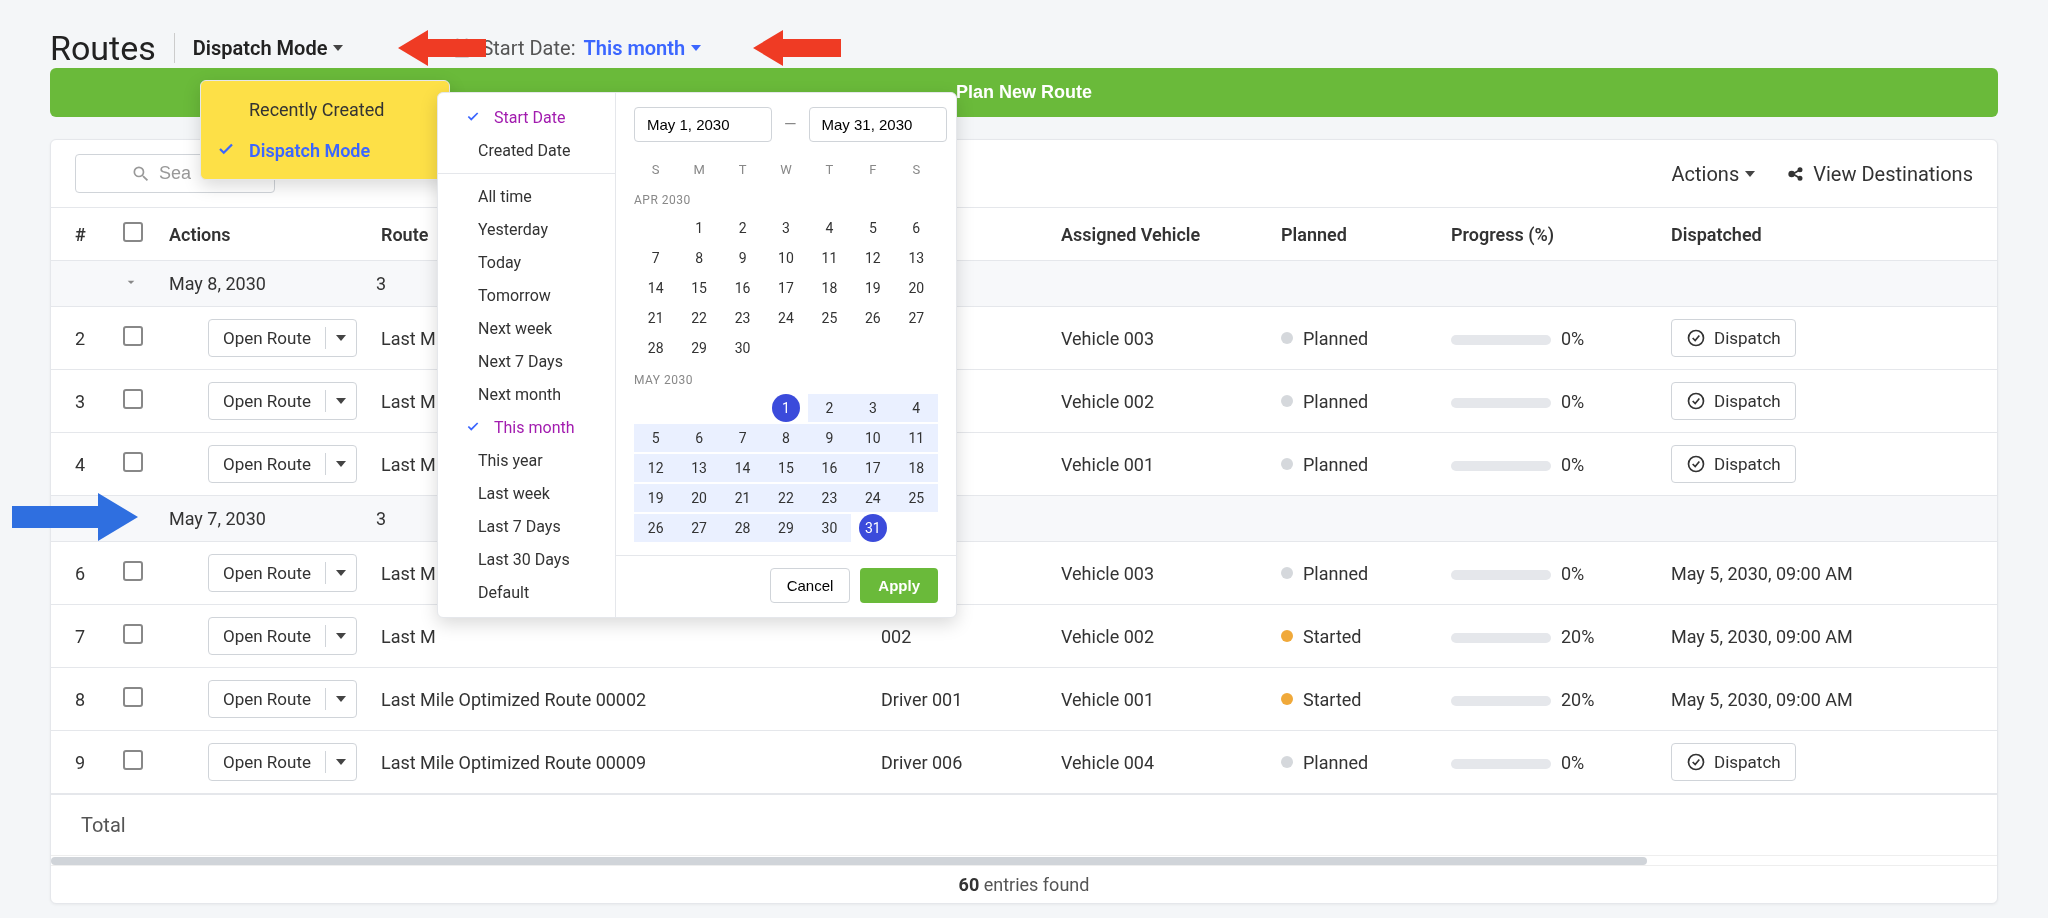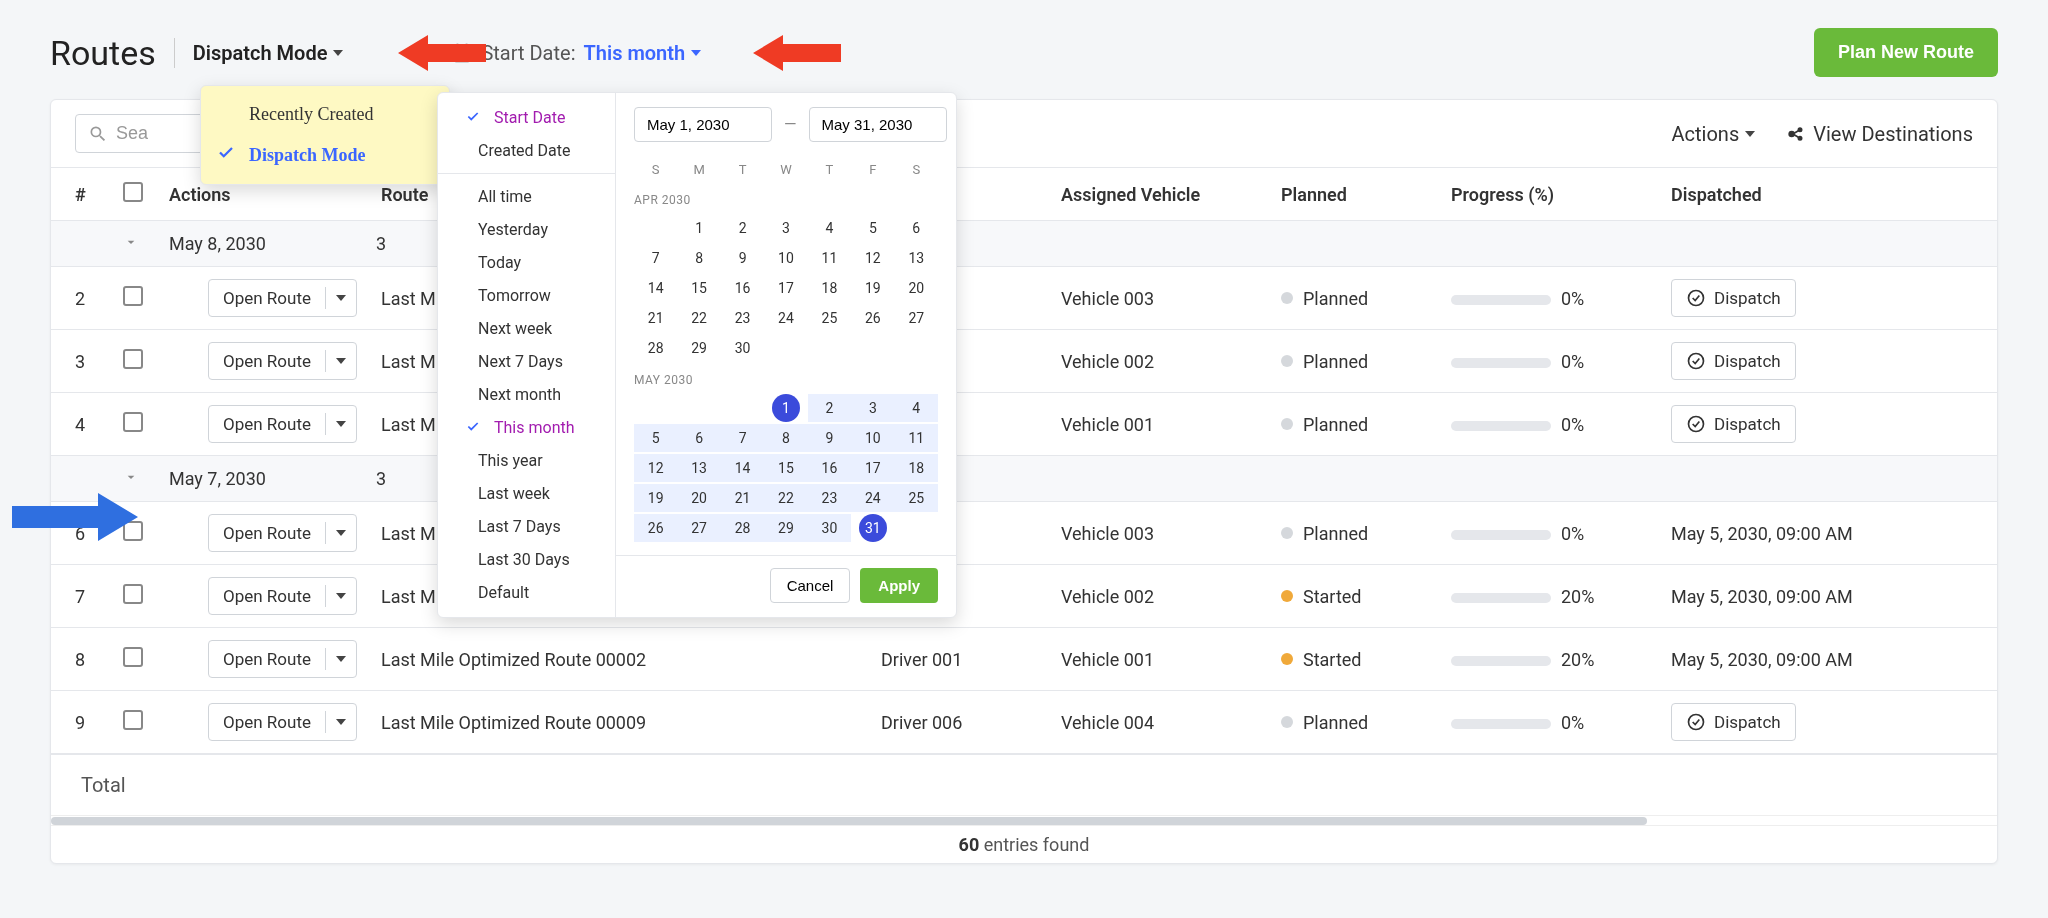--- a/index.html
+++ b/index.html
@@ -1,39 +1,39 @@
 <!DOCTYPE html>
 <html><head>
 <meta charset="utf-8">
 <style>
   * { box-sizing: border-box; margin: 0; padding: 0; }
   body { font-family: -apple-system, BlinkMacSystemFont, "Segoe UI", Roboto, "Helvetica Neue", sans-serif; background: #f4f6f8; color: #333; width: 2048px; height: 918px; overflow: hidden; position: relative; }
 
   .container { padding: 28px 50px; }
 
   
-  .header-row { display: flex; align-items: center; justify-content: space-between; margin-bottom: 22px; }
+  .header-row { display: flex; justify-content: space-between; margin-bottom: 22px; flex-direction: column; }
   .header-left { display: flex; align-items: center; gap: 18px; position: relative; }
   .page-title { font-size: 34px; font-weight: 400; color: #222; }
   .divider { width: 1px; height: 30px; background: #ccc; }
   .mode-select { font-size: 20px; font-weight: 600; color: #222; cursor: pointer; display: flex; align-items: center; gap: 6px; }
   .caret-down { width: 0; height: 0; border-left: 5px solid transparent; border-right: 5px solid transparent; border-top: 6px solid #444; }
 
   .date-filter { display: flex; align-items: center; gap: 8px; font-size: 20px; color: #555; margin-left: 90px; position: relative; }
   .date-filter .value { color: #3b66ff; font-weight: 600; display: flex; align-items: center; gap: 6px; }
   .caret-blue { width: 0; height: 0; border-left: 5px solid transparent; border-right: 5px solid transparent; border-top: 6px solid #3b66ff; }
   .calendar-icon { width: 22px; height: 22px; }
 
   .plan-btn { background: #6aba3a; color: #fff; font-weight: 600; font-size: 18px; padding: 14px 24px; border: none; border-radius: 6px; cursor: pointer; }
 
   
   .card { background: #fff; border-radius: 6px; border: 1px solid #e5e7eb; box-shadow: 0 1px 3px rgba(0,0,0,0.05); }
   .toolbar { display: flex; align-items: center; justify-content: space-between; padding: 14px 24px; border-bottom: 1px solid #e5e7eb; position: relative; }
   .toolbar-left { display: flex; align-items: center; gap: 14px; }
-  .search-box { display: flex; align-items: center; border: 1px solid #d0d4d9; border-radius: 4px; padding: 8px 12px; min-width: 200px; gap: 8px; color: #999; }
+  .search-box { display: flex; align-items: center; border: 1px solid #d0d4d9; border-radius: 4px; padding: 8px 12px; min-width: 200px; gap: 8px; color: #999; justify-content: center; }
   .search-input { border: none; outline: none; font-size: 18px; color: #333; width: 60px; }
   .search-input::placeholder { color: #999; }
   .toolbar-right { display: flex; align-items: center; gap: 30px; }
   .actions-btn { display: flex; align-items: center; gap: 6px; font-size: 20px; color: #333; cursor: pointer; }
   .view-dest { display: flex; align-items: center; gap: 8px; font-size: 20px; color: #333; cursor: pointer; }
 
   
   .table-wrap { overflow: auto; max-height: 600px; position: relative; }
   table { width: 100%; border-collapse: collapse; font-size: 18px; }
   thead th { text-align: left; font-weight: 600; color: #333; padding: 14px 12px; border-bottom: 1px solid #e5e7eb; background: #fff; white-space: nowrap; }
@@ -58,21 +58,21 @@
   .dispatch-btn svg { width: 20px; height: 20px; }
 
   
   .total-row { padding: 18px 30px; border-top: 1px solid #e5e7eb; font-size: 20px; color: #555; }
   .scroll-indicator { height: 10px; background: #fff; border-top: 1px solid #eee; position: relative; }
   .scroll-thumb { position: absolute; left: 0; top: 1px; height: 8px; width: 82%; background: #d0d4d9; border-radius: 4px; }
   .footer { text-align: center; padding: 8px; font-size: 18px; color: #555; border-top: 1px solid #eee; }
   .footer b { font-weight: 700; color: #333; }
 
   
-  .dropdown { position: absolute; top: 52px; left: 150px; background: #fef9c3; border: 1px solid #e5e7eb; border-radius: 6px; box-shadow: 0 6px 18px rgba(0,0,0,0.15); padding: 8px 0; width: 250px; z-index: 50; font-family: Liberation Serif, serif; }
+  .dropdown { position: absolute; top: 52px; left: 150px; background: #fde047; border: 1px solid #e5e7eb; border-radius: 6px; box-shadow: 0 6px 18px rgba(0,0,0,0.15); padding: 8px 0; width: 250px; z-index: 50; }
   .dropdown .item { padding: 10px 18px 10px 48px; font-size: 18px; position: relative; cursor: pointer; }
   .dropdown .item.active { color: #3b66ff; font-weight: 600; }
   .dropdown .item .check { position: absolute; left: 16px; top: 50%; transform: translateY(-50%); }
 
   
   .date-popover { position: absolute; top: 92px; left: 437px; background: #fff; border: 1px solid #e5e7eb; border-radius: 6px; box-shadow: 0 6px 18px rgba(0,0,0,0.15); display: flex; z-index: 60; }
   .date-popover .side { border-right: 1px solid #e5e7eb; width: 178px; padding: 8px 0; }
   .side-item { padding: 7px 18px 7px 40px; font-size: 16px; color: #333; position: relative; cursor: pointer; }
   .side-item.firstgroup { font-weight: 400; }
   .side-item.active { color: #a21caf; margin-left: 16px; }

